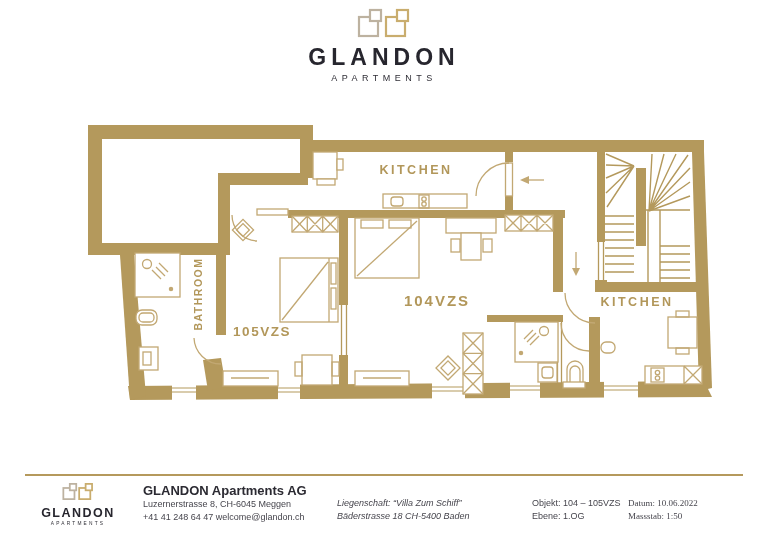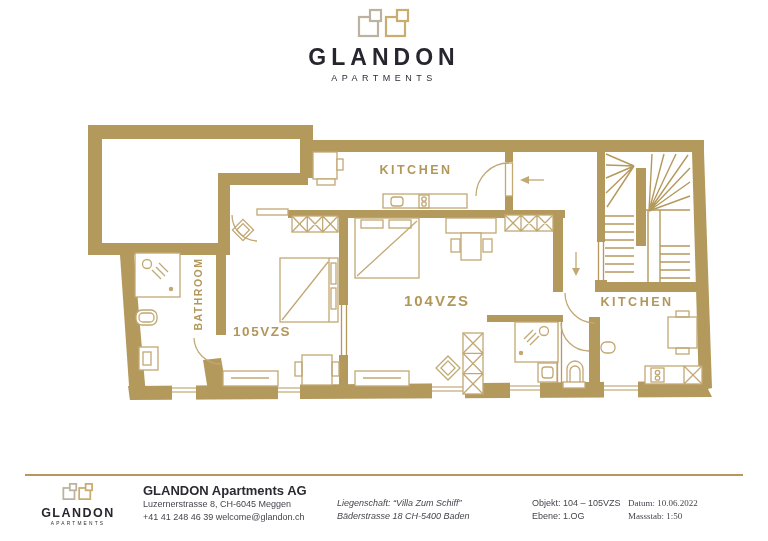--- a/index.html
+++ b/index.html
@@ -272,21 +272,21 @@
       <rect x="31" y="9" width="19" height="19" fill="none" stroke="#c9ad6e" stroke-width="3"></rect>
       <rect x="42" y="2" width="11" height="11" fill="#ffffff" stroke="#c9ad6e" stroke-width="3"></rect>
     </svg>
     <div class="f-logo-name">GLANDON</div>
     <div class="f-logo-sub">APARTMENTS</div>
   </div>
 
   <div class="f-col c1">
     <div class="f-title">GLANDON Apartments AG</div>
     <div>Luzernerstrasse 8, CH-6045 Meggen</div>
-    <div>+41 41 248 46 39 welcome@glandon.ch</div>
+    <div>+41 41 248 64 47 welcome@glandon.ch</div>
   </div>
 
   <div class="f-col c2">
     <div>Liegenschaft: “Villa Zum Schiff”</div>
     <div>Bäderstrasse 18  CH-5400 Baden</div>
   </div>
 
   <div class="f-col c3">
     <div>Objekt: 104 – 105VZS</div>
     <div>Ebene: 1.OG</div>

